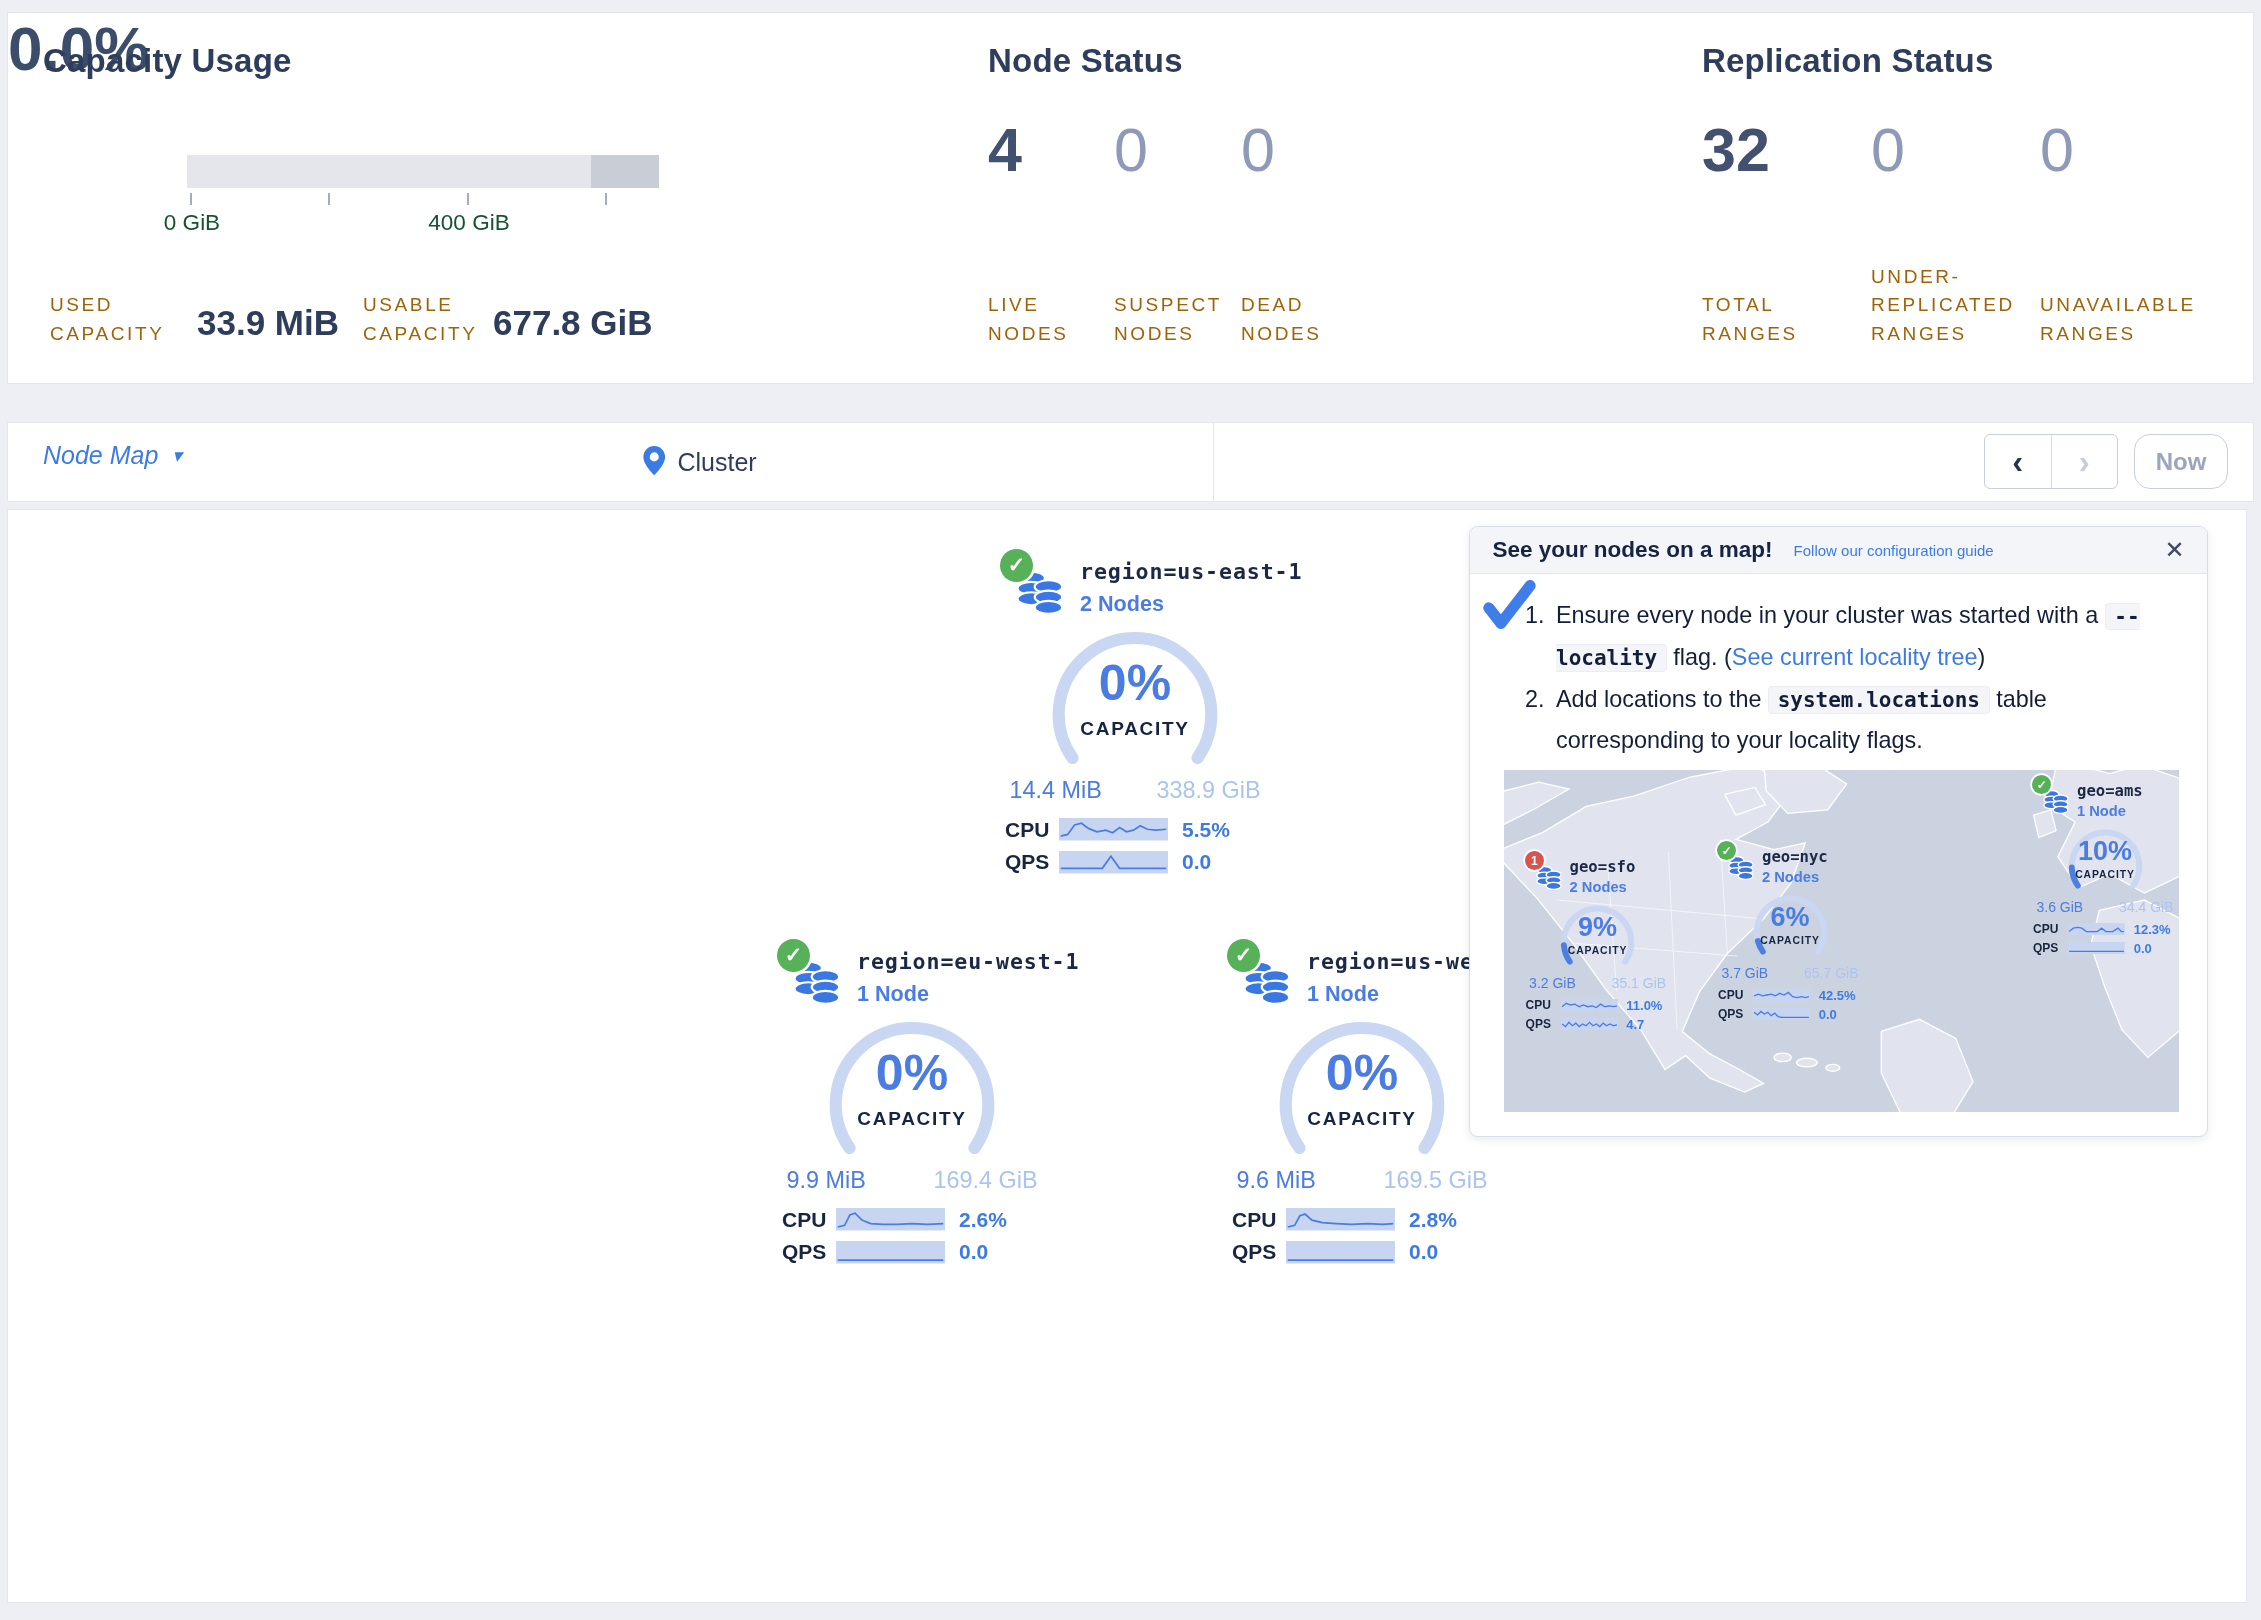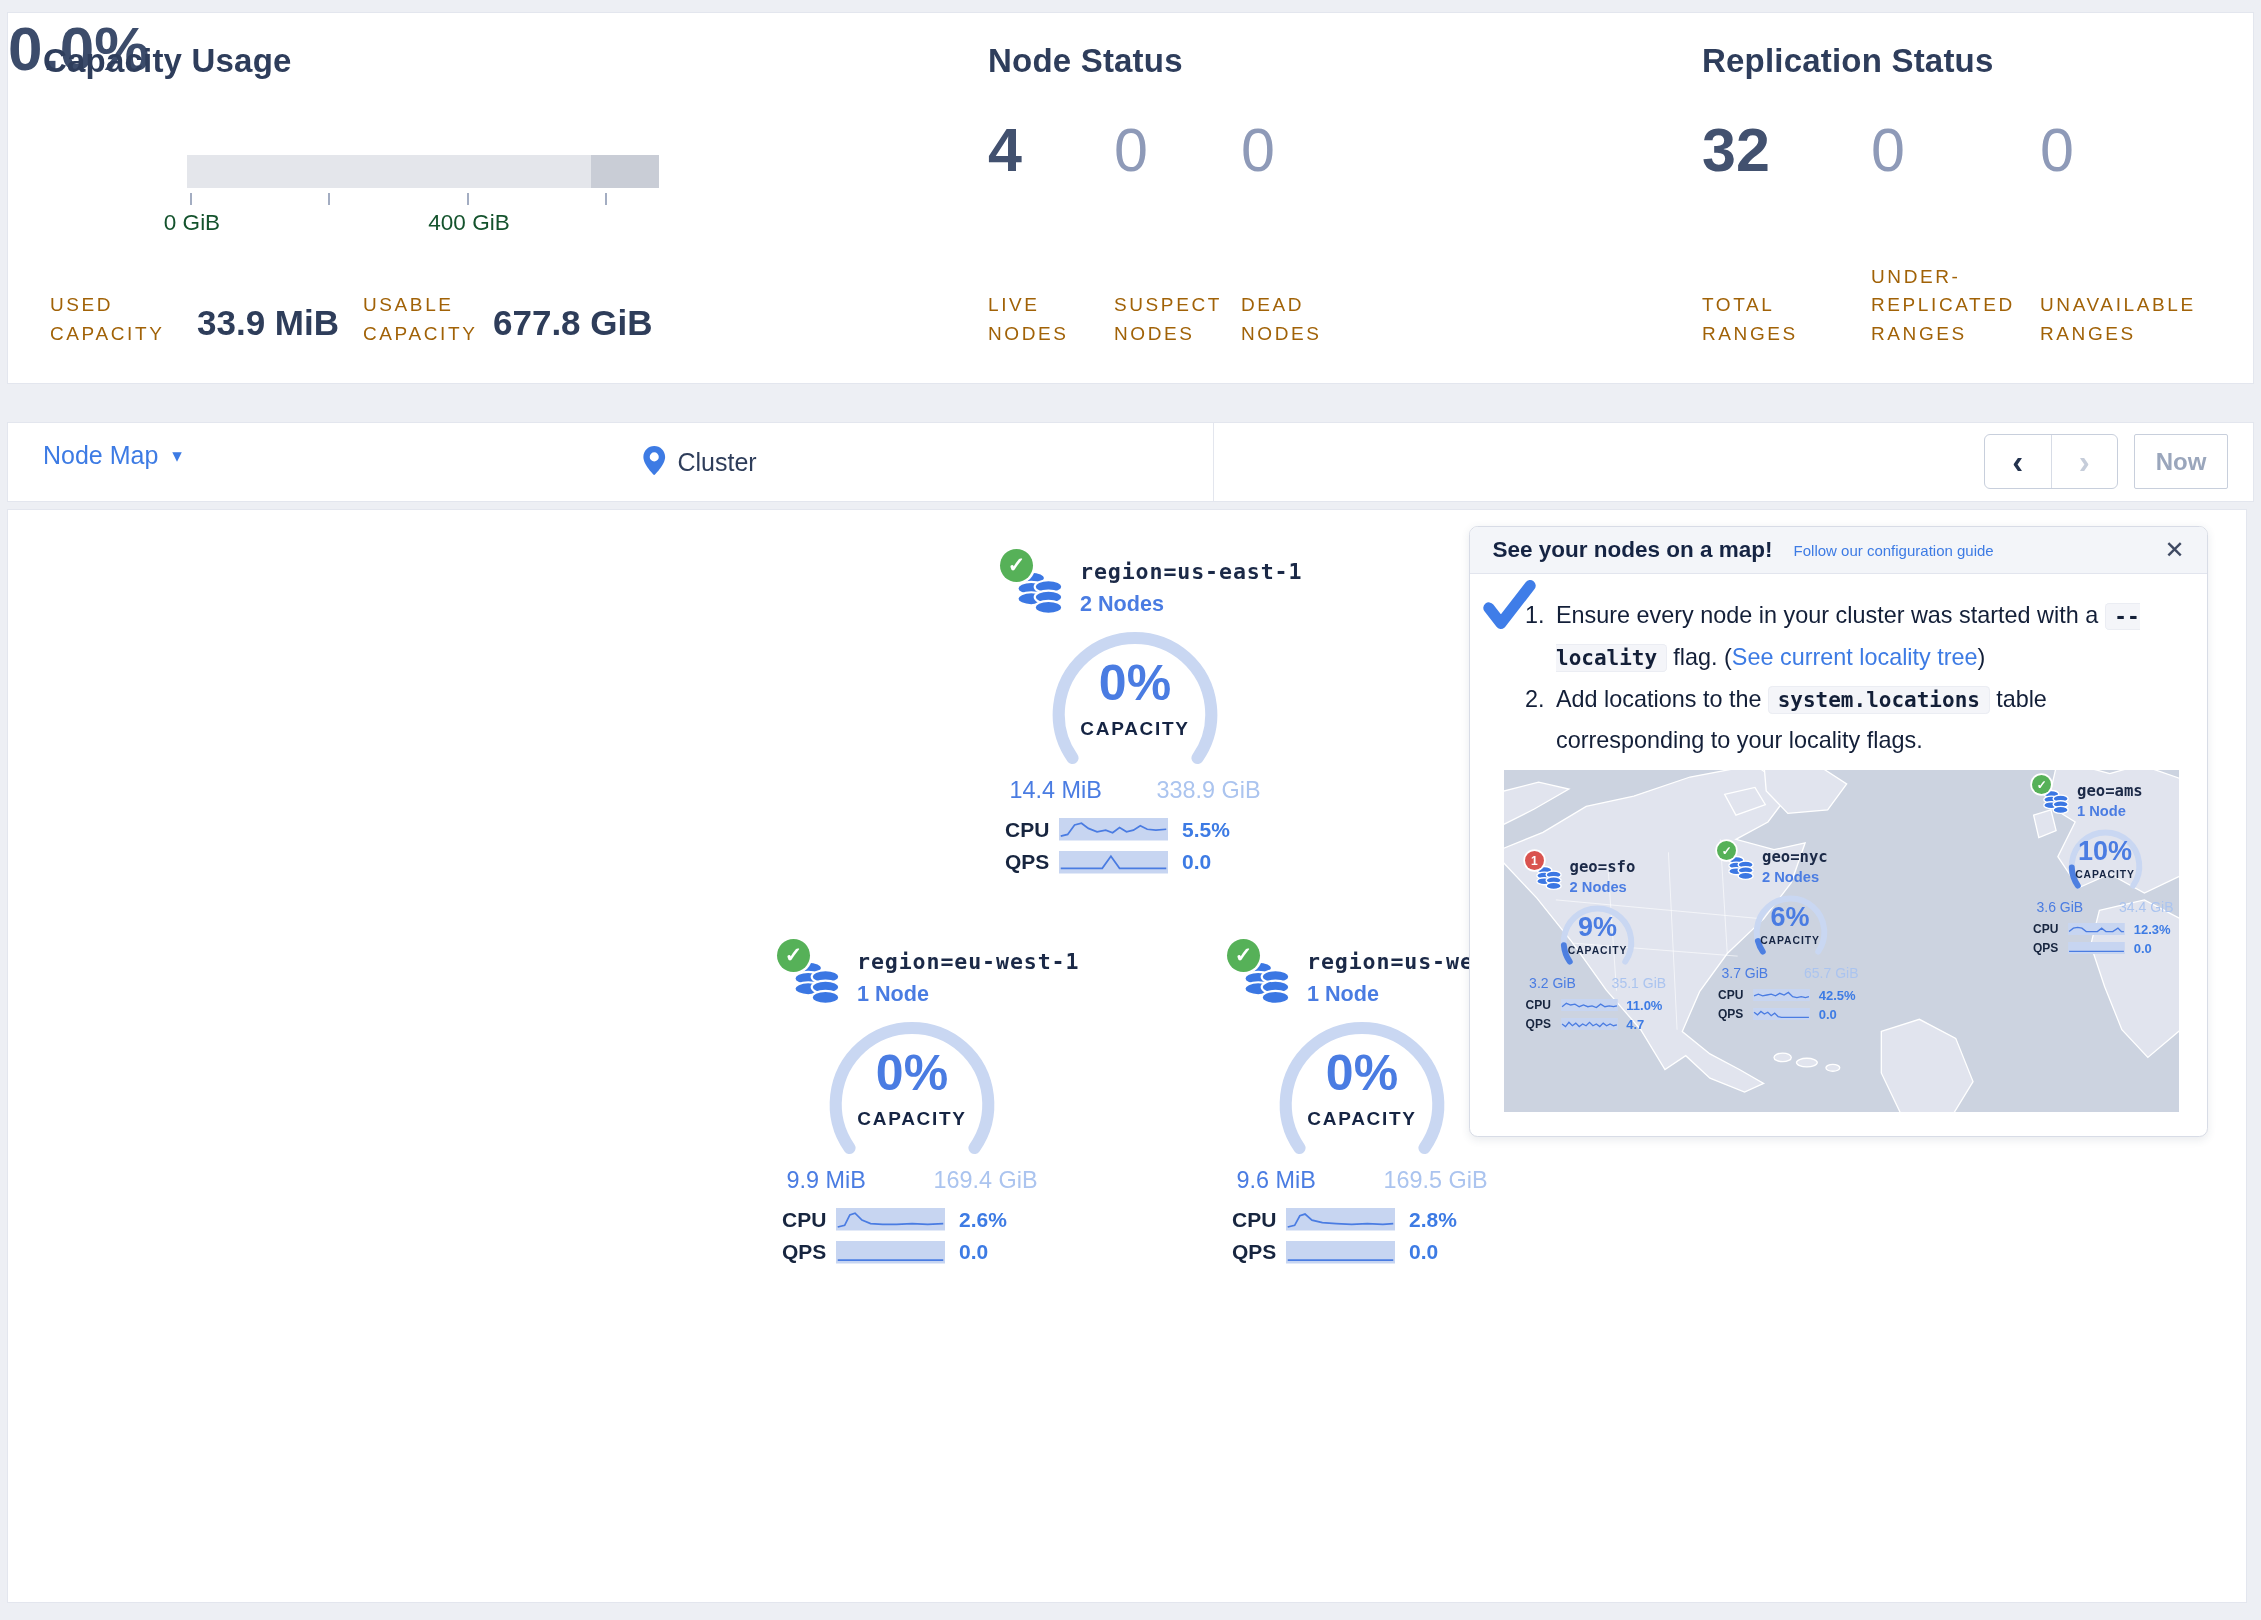--- a/index.html
+++ b/index.html
@@ -22,35 +22,35 @@
   .stat-value-row { position:absolute; bottom:40px; font-size:35px; font-weight:700; color:#2e3d5a; }
 
   #capacity-percent { left:35px; top:104px; font-size:62px; font-weight:700; color:#3c4c6b; }
   #capacity-bar { position:absolute; left:179px; top:142px; width:472px; height:33px; background:#e4e6eb; }
   #capacity-bar-reserved { position:absolute; right:0; top:0; width:68px; height:33px; background:#c9cdd6; }
   .cap-tick { position:absolute; top:180px; width:1.7px; height:12px; background:#a3adc2; }
   .cap-tick-label { position:absolute; top:197px; font-size:22.5px; color:#14532d; transform:translateX(-50%); }
 
   
   #toolbar { left:7px; right:7px; top:422px; height:80px; display:block; }
-  #view-selector { position:absolute; left:35px; top:0; height:64px; display:flex; align-items:center; gap:14px; cursor:pointer; }
+  #view-selector { position:absolute; left:35px; top:0; height:64px; display:flex; align-items:center; gap:14px; cursor:pointer;font-style:italic; }
   #view-selector .vs-label { font-size:25px; color:#3d7be4; }
   #view-selector .vs-caret { font-size:19px; color:#3d7be4; }
   #breadcrumb { position:absolute; left:635px; top:0; height:78px; display:flex; align-items:center; gap:12px; }
   #breadcrumb .crumb { font-size:25px; font-weight:500; color:#2e3d5a; }
   #toolbar-divider { position:absolute; left:1205px; top:0; bottom:0; width:0.9px; background:#e3e6ee; }
   #time-dropdown { position:absolute; left:1218px; top:11.3px; width:733px; height:55px; border:1.7px solid #c8cfdc; border-radius:6px; display:flex; align-items:center; padding:0 19px; cursor:pointer; background:#fff; }
   #time-badge { background:#dfe3ee; color:#323f5c; font-size:21px; font-weight:700; padding:5.2px 10.4px; border-radius:5.2px; }
   #time-label { font-size:24px; font-weight:700; color:#18263f; margin-left:22.5px; }
   #time-chevron { margin-left:auto; width:19px; height:12px; }
   #time-arrows { position:absolute; left:1976px; top:11.3px; width:134px; height:55px; border:1.7px solid #c8cfdc; border-radius:6px; display:flex; background:#fff; }
   #time-arrows .arrow-btn { flex:1; display:flex; align-items:center; justify-content:center; font-size:33px; cursor:pointer; }
   #prev-button { color:#24334f; font-weight:700; border-right:0.9px solid #d7dce6; }
   #next-button { color:#c6cdda; font-weight:700; }
-  #now-button { position:absolute; left:2126px; top:11.3px; width:94px; height:55px; border:1.7px solid #c8cfdc; border-radius:2px; display:flex; align-items:center; justify-content:center; font-size:24px; font-weight:600; color:#9aa6bc; background:#fff; cursor:pointer; }
+  #now-button { position:absolute; left:2126px; top:11.3px; width:94px; height:55px; border:1.7px solid #c8cfdc; border-radius:16px; display:flex; align-items:center; justify-content:center; font-size:24px; font-weight:600; color:#9aa6bc; background:#fff; cursor:pointer; }
 
   
   #map-panel { left:7px; right:14px; top:509px; height:1094px; }
 
   
   .region-card { position:absolute; width:312px; }
   .rc-head { position:relative; margin-left:33px; display:flex; align-items:flex-start; gap:14px; }
   .status-badge { position:absolute; left:-12px; top:-10.4px; width:33px; height:33px; border-radius:50%; background:#56b158; color:#fff; font-size:21px; font-weight:700; display:flex; align-items:center; justify-content:center; box-shadow:0 0 0 2.6px #fff; z-index:2; }
   .db-icon { width:54px; height:50px; flex:none; margin-top:7px; }
   .rc-name { font-family:"DejaVu Sans Mono", monospace; font-size:21.6px; font-weight:700; color:#1b2947; letter-spacing:0.9px; white-space:nowrap; }

